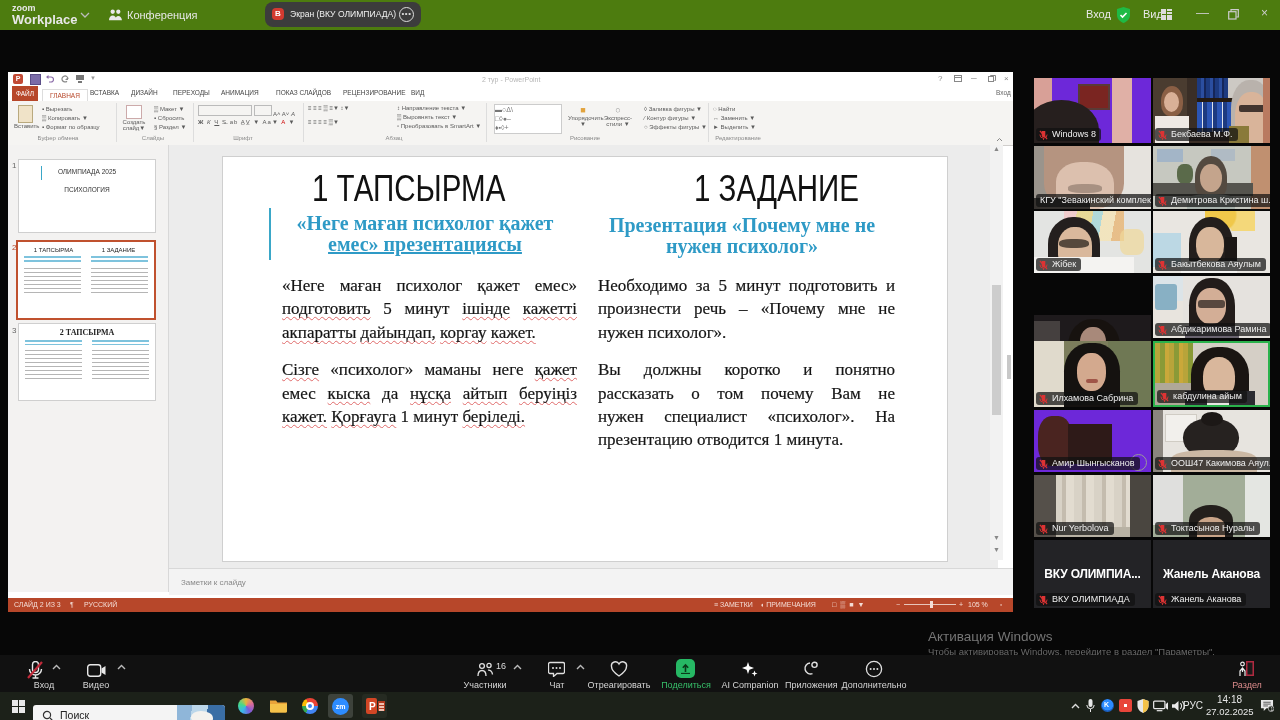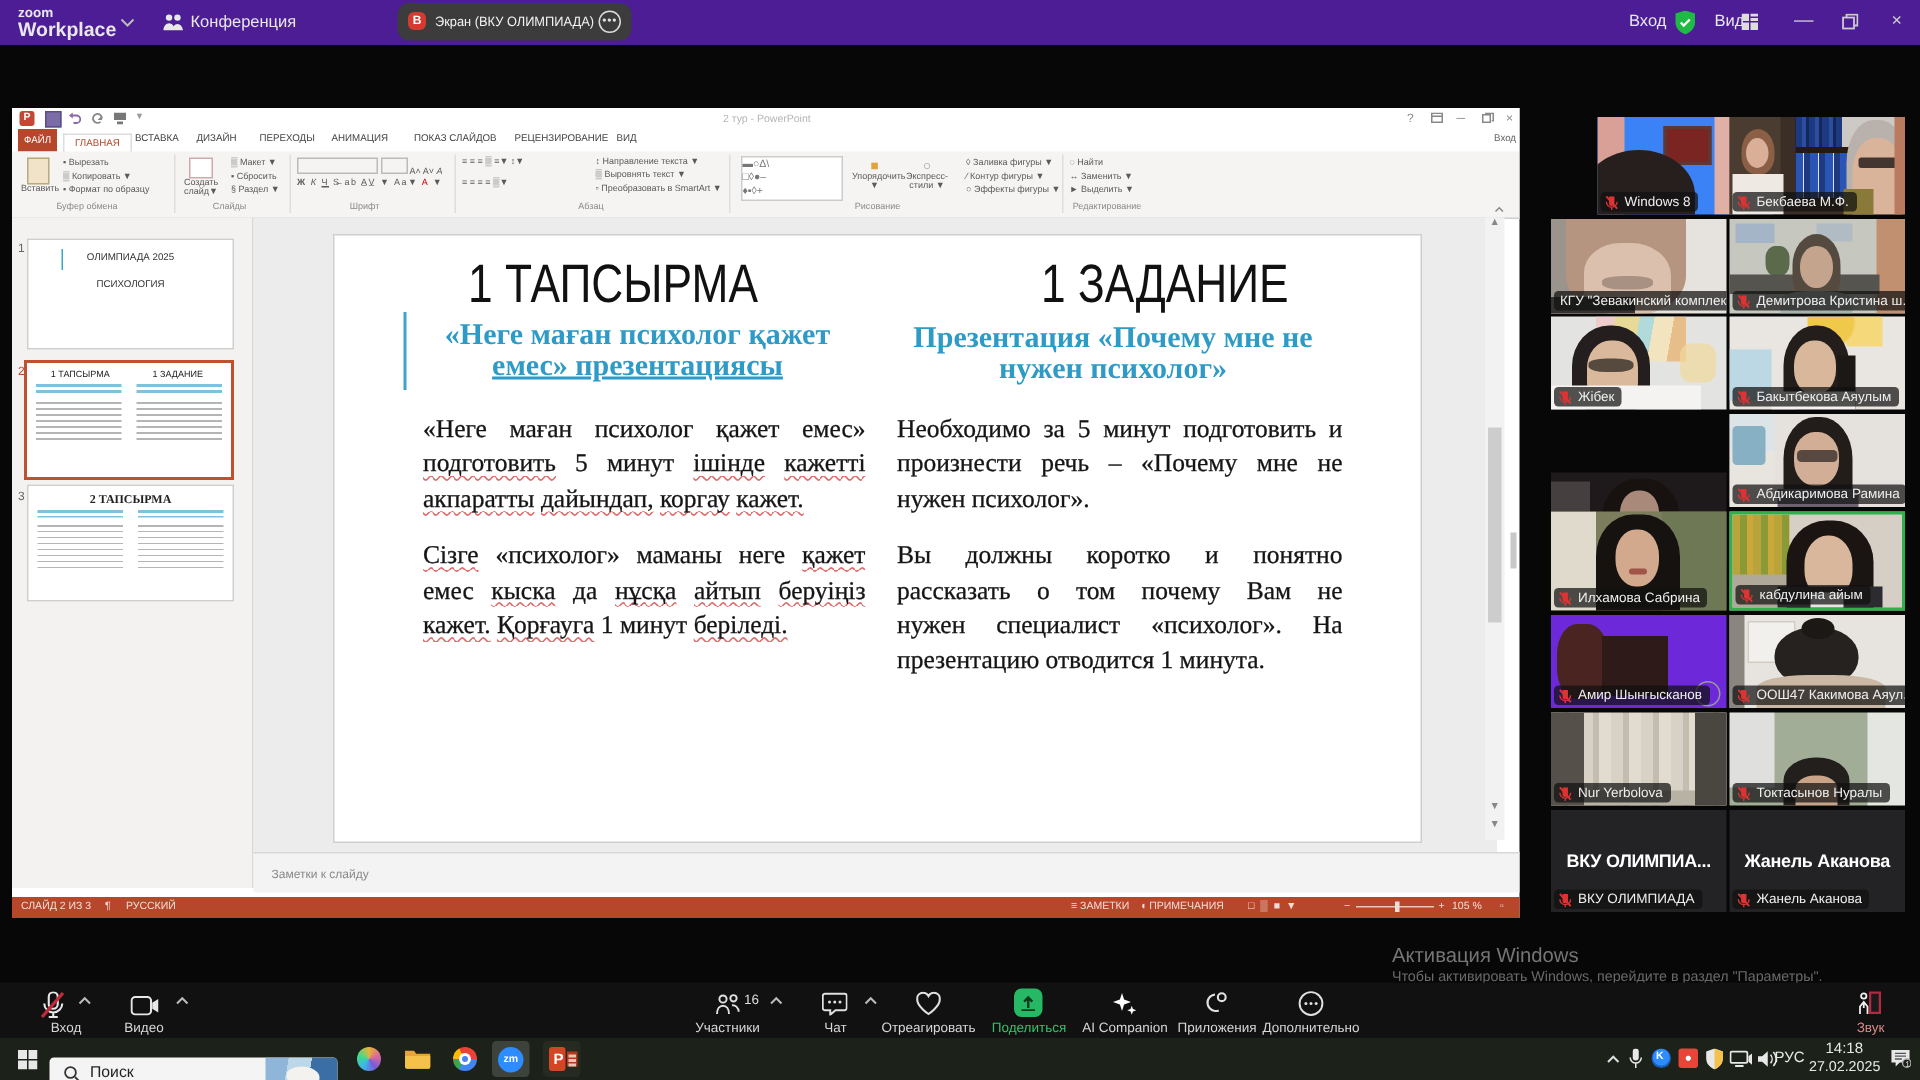--- a/index.html
+++ b/index.html
@@ -1,19 +1,19 @@
 <!DOCTYPE html>
 <html><head><meta charset="utf-8">
 <style>
   html,body{margin:0;padding:0;width:1280px;height:720px;overflow:hidden;background:#0a0a0a;
     font-family:"Liberation Sans",sans-serif;}
   .abs{position:absolute;}
   #stage{position:relative;width:1280px;height:720px;background:#070707;}
   
-  #topbar{left:0;top:0;width:1280px;height:30px;background:#4c1d95;color:#eee;}
+  #topbar{left:0;top:0;width:1280px;height:30px;background:#4d7c0f;color:#eee;}
   .tb-txt{position:absolute;color:#e8e8e8;}
   #pill{position:absolute;left:265px;top:2px;width:156px;height:25px;background:#3c3c3c;border-radius:8px;}
   
   #ppt{left:8px;top:72px;width:1005px;height:540px;background:#fff;font-family:"Liberation Sans",sans-serif;}
   #qat{position:absolute;left:0;top:0;width:100%;height:14px;background:#fff;}
   #tabs{position:absolute;left:0;top:14px;width:100%;height:15px;background:#fff;font-size:6.5px;color:#444;}
   .tab{position:absolute;top:3px;}
   #ribbon{position:absolute;left:0;top:29px;width:100%;height:44px;background:#f5f4f2;border-bottom:1px solid #d0cecc;font-size:6px;color:#4a4a4a;}
   .rgrid{position:absolute;color:#5a5a5a;font-size:6px;}
   .gsep{position:absolute;top:2px;width:1px;height:39px;background:#ddd;}
@@ -249,21 +249,21 @@
       <div style="position:absolute;left:896px;top:6px;width:52px;height:1px;background:#e8c5ba;"></div>
       <div style="position:absolute;left:922px;top:3px;width:3px;height:7px;background:#f4ddd6;"></div>
       <div style="position:absolute;left:951px;top:3px;">+</div>
       <div style="position:absolute;left:960px;top:3px;">105 %</div>
       <div style="position:absolute;left:992px;top:3px;">▫</div>
     </div>
   </div>
 
   <div id="grid">
 
-    <div class="vt" style="left:1065px;top:78px;height:65px;background:#3b82f6;">
+    <div class="vt" style="left:1034px;top:78px;height:65px;background:#6d28d9;">
       <div class="abs" style="left:0;top:0;width:18px;height:65px;background:#d8a097;"></div>
       <div class="abs" style="left:78px;top:0;width:20px;height:65px;background:#e0b0a6;"></div>
       <div class="abs" style="left:44px;top:6px;width:28px;height:22px;background:#7a2521;border:2px solid #5a3a36;"></div>
       <div class="abs" style="left:-10px;top:22px;width:75px;height:60px;background:#261f1e;border-radius:50% 50% 0 0;"></div>
       <div class="vlabel"><svg width="9" height="10" viewBox="0 0 10 11">
             <path d="M3 1h4v5a2 2 0 01-4 0z" fill="#d33"></path>
             <path d="M1 5a4 4 0 008 0M5 9v2" stroke="#d33" fill="none"></path>
             <path d="M1 1l8 9" stroke="#d33" stroke-width="1.4"></path>
           </svg>Windows 8</div>
     </div>
@@ -549,21 +549,21 @@
     <div class="zbtn" style="left:839px;top:25px;width:70px;">Дополнительно</div>
 
     <svg style="position:absolute;left:1237px;top:5px" width="18" height="18" viewBox="0 0 18 18">
         <rect x="9" y="1" width="8" height="15" fill="#b02a40"></rect>
         <rect x="10.5" y="2.5" width="5" height="12" fill="#1a1a1a"></rect>
         <g stroke="#f0f0f0" stroke-width="1.2" fill="none">
           <circle cx="5.5" cy="4" r="1.8"></circle>
           <path d="M3 16v-5l2.5-3 2.5 3v5M5.5 8v4"></path>
         </g>
       </svg>
-    <div class="zbtn" style="left:1222px;top:25px;width:50px;color:#d98a8a;">Звук</div>
+    <div class="zbtn" style="left:1222px;top:25px;width:50px;color:#d98a8a;">Раздел</div>
   </div>
 
   <div class="abs" id="taskbar">
     <svg style="position:absolute;left:12px;top:8px" width="13" height="13" viewBox="0 0 13 13" fill="#e8e8e8">
         <rect x="0" y="0" width="6" height="6"></rect>
         <rect x="7" y="0" width="6" height="6"></rect>
         <rect x="0" y="7" width="6" height="6"></rect>
         <rect x="7" y="7" width="6" height="6"></rect>
       </svg>
     <div style="position:absolute;left:33px;top:13px;width:192px;height:22px;background:#f4f4f4;border-radius:3px;overflow:hidden;">

